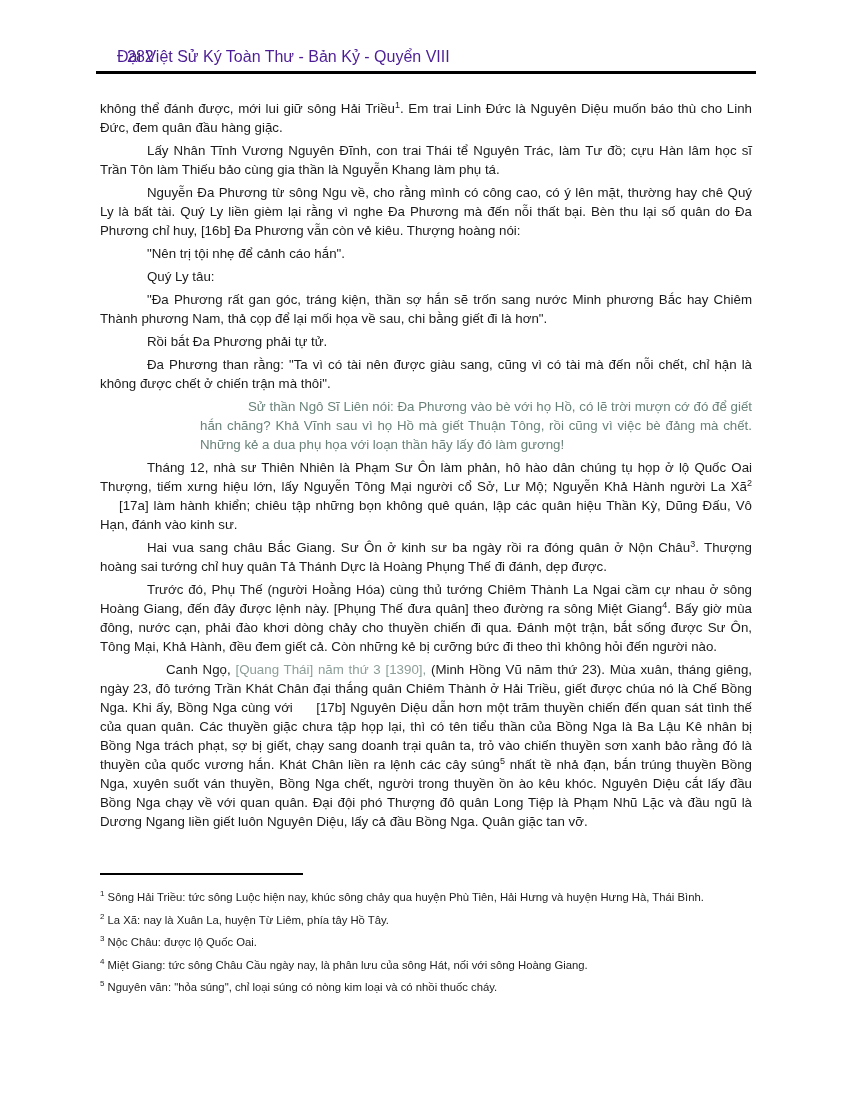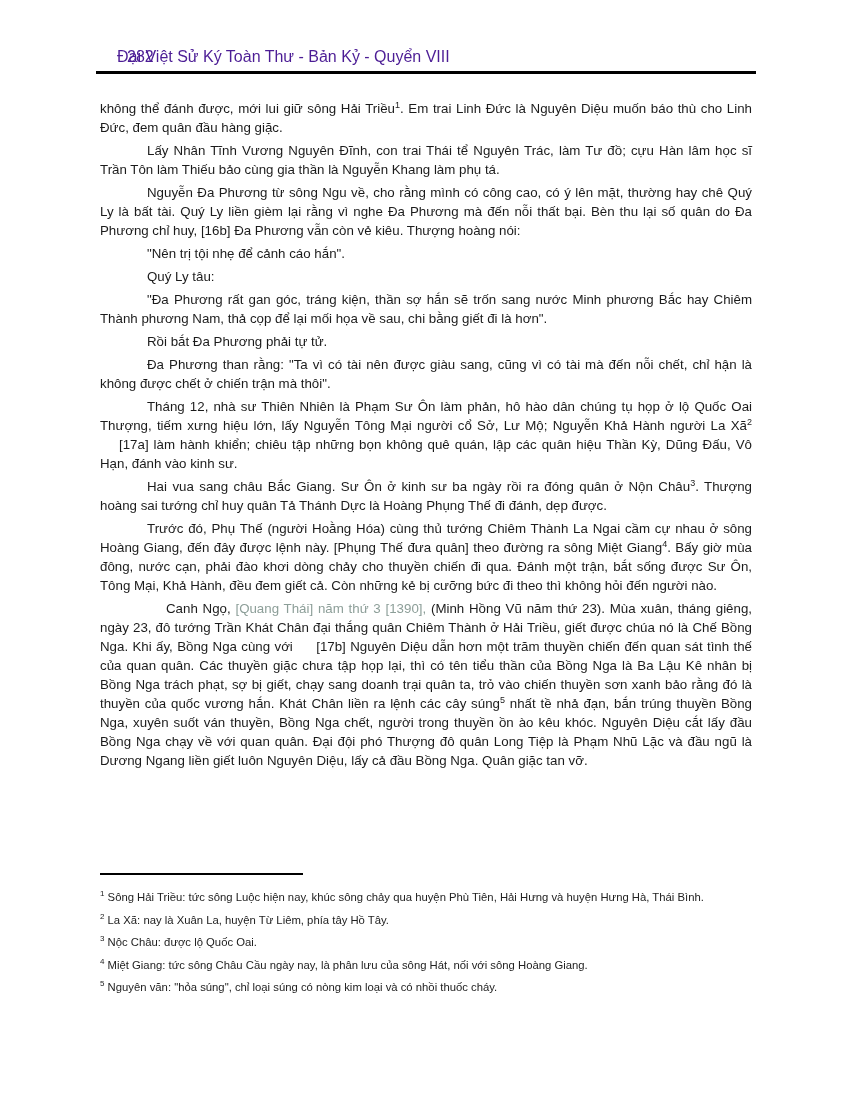--- a/index.html
+++ b/index.html
@@ -58,20 +58,21 @@
 
   <div class="body-text" id="paragraphs">
       <p class="noindent"><span>không thể đánh được, mới lui giữ sông Hải Triều</span><sup class="sup">1</sup><span>. Em trai Linh Đức là Nguyên Diệu muốn báo thù cho Linh Đức, đem quân đầu hàng giặc.</span></p>
       <p><span>Lấy Nhân Tĩnh Vương Nguyên Đĩnh, con trai Thái tể Nguyên Trác, làm Tư đồ; cựu Hàn lâm học sĩ Trần Tôn làm Thiếu bảo cùng gia thần là Nguyễn Khang làm phụ tá.</span></p>
       <p><span>Nguyễn Đa Phương từ sông Ngu về, cho rằng mình có công cao, có ý lên mặt, thường hay chê Quý Ly là bất tài. Quý Ly liền gièm lại rằng vì nghe Đa Phương mà đến nỗi thất bại. Bèn thu lại số quân do Đa Phương chỉ huy, [16b] Đa Phương vẫn còn vẻ kiêu. Thượng hoàng nói:</span></p>
       <p><span>"Nên trị tội nhẹ để cảnh cáo hắn".</span></p>
       <p><span>Quý Ly tâu:</span></p>
       <p><span>"Đa Phương rất gan góc, tráng kiện, thần sợ hắn sẽ trốn sang nước Minh phương Bắc hay Chiêm Thành phương Nam, thả cọp để lại mối họa về sau, chi bằng giết đi là hơn".</span></p>
       <p><span>Rồi bắt Đa Phương phải tự tử.</span></p>
       <p><span>Đa Phương than rằng: "Ta vì có tài nên được giàu sang, cũng vì có tài mà đến nỗi chết, chỉ hận là không được chết ở chiến trận mà thôi".</span></p>
+      <p class="commentary"><span>Sử thần Ngô Sĩ Liên nói: Đa Phương vào bè với họ Hồ, có lẽ trời mượn cớ đó để giết hắn chăng? Khả Vĩnh sau vì họ Hồ mà giết Thuận Tông, rồi cũng vì việc bè đảng mà chết. Những kẻ a dua phụ họa với loạn thần hãy lấy đó làm gương!</span></p>
       <p><span>Tháng 12, nhà sư Thiên Nhiên là Phạm Sư Ôn làm phản, hô hào dân chúng tụ họp ở lộ Quốc Oai Thượng, tiếm xưng hiệu lớn, lấy Nguyễn Tông Mại người cổ Sở, Lư Mộ; Nguyễn Khả Hành người La Xã</span><sup class="sup">2</sup><span> </span><span class="b">[17a]</span><span> làm hành khiển; chiêu tập những bọn không quê quán, lập các quân hiệu Thần Kỳ, Dũng Đấu, Vô Hạn, đánh vào kinh sư.</span></p>
       <p><span>Hai vua sang châu Bắc Giang. Sư Ôn ở kinh sư ba ngày rồi ra đóng quân ở Nộn Châu</span><sup class="sup">3</sup><span>. Thượng hoàng sai tướng chỉ huy quân Tả Thánh Dực là Hoàng Phụng Thế đi đánh, dẹp được.</span></p>
       <p><span>Trước đó, Phụ Thế (người Hoằng Hóa) cùng thủ tướng Chiêm Thành La Ngai cầm cự nhau ở sông Hoàng Giang, đến đây được lệnh này. [Phụng Thế đưa quân] theo đường ra sông Miệt Giang</span><sup class="sup">4</sup><span>. Bấy giờ mùa đông, nước cạn, phải đào khơi dòng chảy cho thuyền chiến đi qua. Đánh một trận, bắt sống được Sư Ôn, Tông Mại, Khả Hành, đều đem giết cả. Còn những kẻ bị cưỡng bức đi theo thì không hỏi đến người nào.</span></p>
       <p><span class="b">Canh Ngọ,</span><span> </span><span class="era">[Quang Thái] năm thứ 3 [1390],</span><span> (Minh Hồng Vũ năm thứ 23). Mùa xuân, tháng giêng, ngày 23, đô tướng Trần Khát Chân đại thắng quân Chiêm Thành ở Hải Triều, giết được chúa nó là Chế Bồng Nga. Khi ấy, Bồng Nga cùng với </span><span class="b">[17b]</span><span> Nguyên Diệu dẫn hơn một trăm thuyền chiến đến quan sát tình thế của quan quân. Các thuyền giặc chưa tập họp lại, thì có tên tiểu thần của Bồng Nga là Ba Lậu Kê nhân bị Bồng Nga trách phạt, sợ bị giết, chạy sang doanh trại quân ta, trỏ vào chiến thuyền sơn xanh bảo rằng đó là thuyền của quốc vương hắn. Khát Chân liền ra lệnh các cây súng</span><sup class="sup">5</sup><span> nhất tề nhả đạn, bắn trúng thuyền Bồng Nga, xuyên suốt ván thuyền, Bồng Nga chết, người trong thuyền ồn ào kêu khóc. Nguyên Diệu cắt lấy đầu Bồng Nga chạy về với quan quân. Đại đội phó Thượng đô quân Long Tiệp là Phạm Nhũ Lặc và đầu ngũ là Dương Ngang liền giết luôn Nguyên Diệu, lấy cả đầu Bồng Nga. Quân giặc tan vỡ.</span></p>
     </div>
 
   <div class="footnote-separator"></div>
   <div class="footnotes" id="footnotes">
       <p><sup>1</sup><span> Sông Hải Triều: tức sông Luộc hiện nay, khúc sông chảy qua huyện Phù Tiên, Hải Hưng và huyện Hưng Hà, Thái Bình.</span></p>
       <p><sup>2</sup><span> La Xã: nay là Xuân La, huyện Từ Liêm, phía tây Hồ Tây.</span></p>

